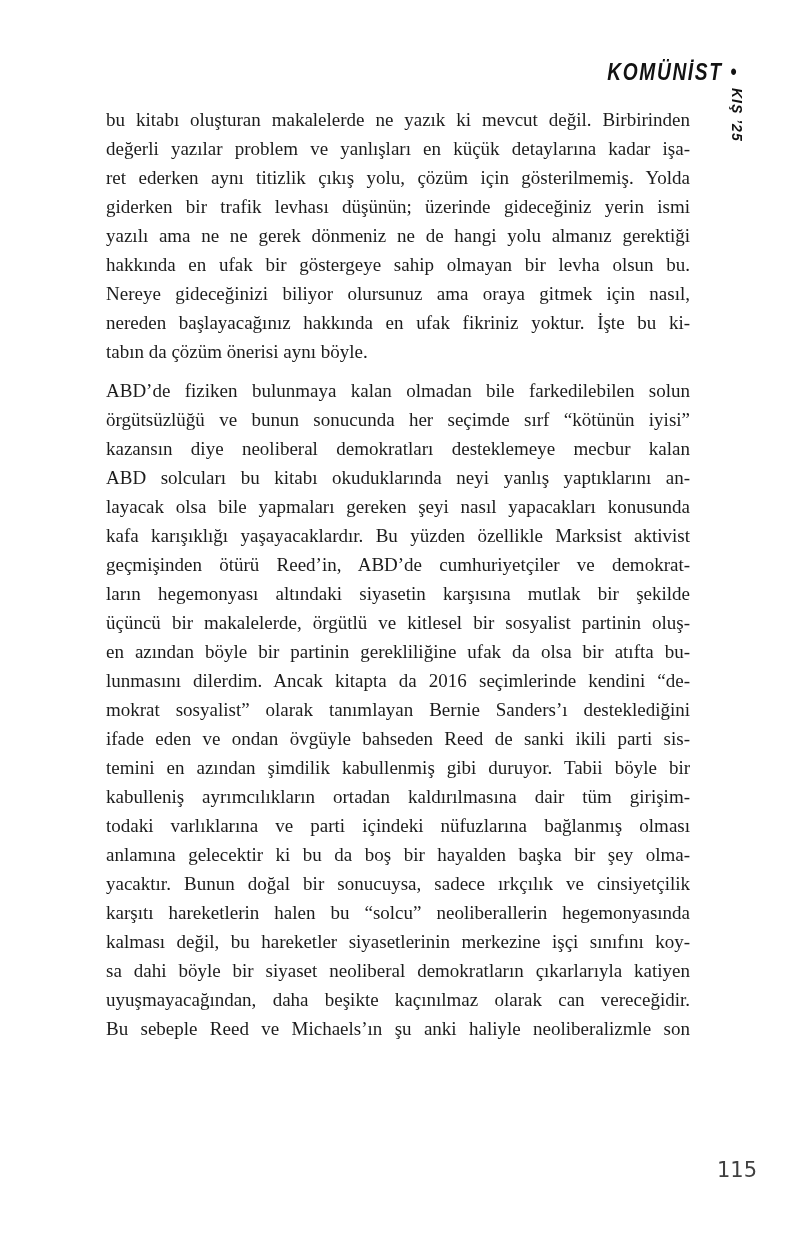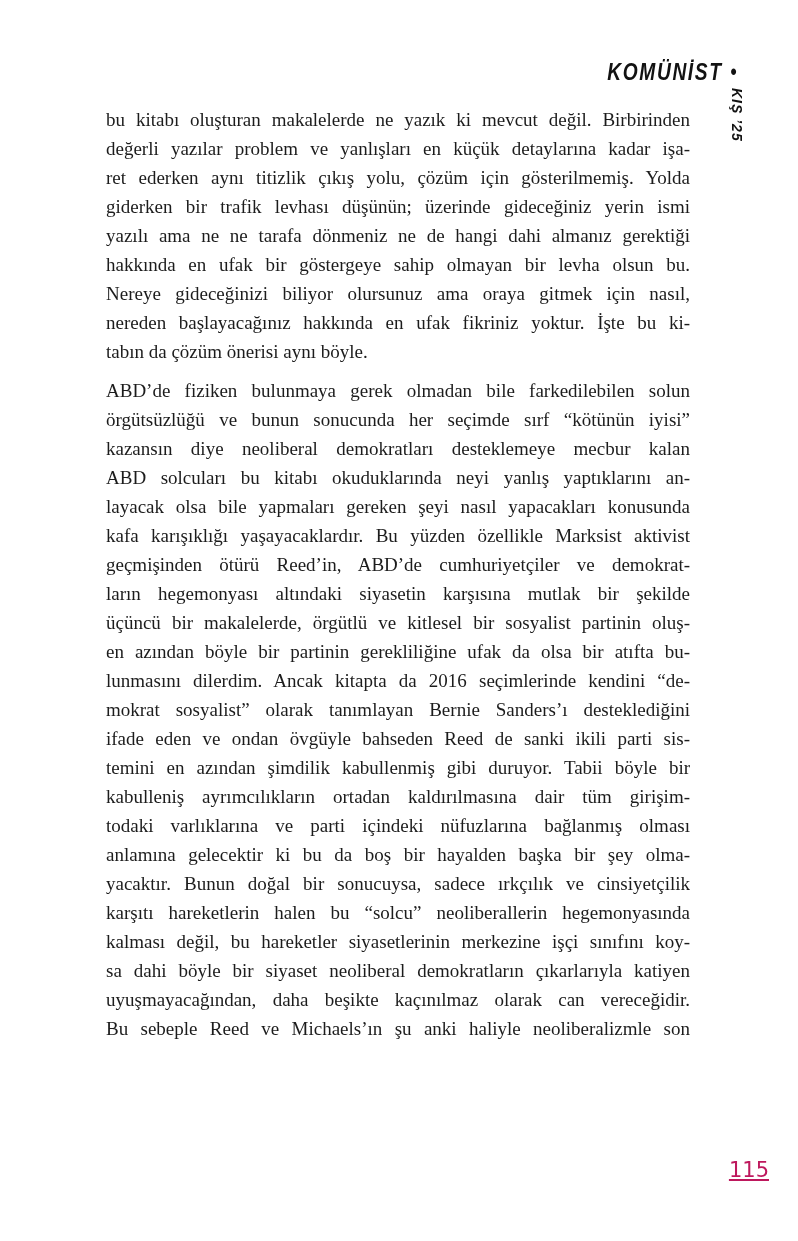--- a/index.html
+++ b/index.html
@@ -60,54 +60,53 @@
   .line {
     text-align:justify;
     text-align-last:justify;
   }
   .line.para-end {
     text-align-last:left;
   }
   
   .pagenum {
     position:absolute;
-    top:1158px; right:29px;
+    top:1158px; right:41px;
     font-family:"DejaVu Sans", "Liberation Sans", sans-serif;
     font-weight:500;
     font-size:21px;
-    color:#be185d;
-    text-decoration:underline;
+    color:#404040;
   }
 </style>
 </head>
 <body>
 
 <div class="page">
 
   <div class="masthead">
     <span>KOMÜNİST</span>
     <span class="dot">•</span>
   </div>
 
   <div class="issue">KIŞ ’25</div>
 
   <div class="bodytext">
       <div class="para">
         <div class="line">bu kitabı oluşturan makalelerde ne yazık ki mevcut değil. Birbirinden</div>
         <div class="line">değerli yazılar problem ve yanlışları en küçük detaylarına kadar işa-</div>
         <div class="line">ret ederken aynı titizlik çıkış yolu, çözüm için gösterilmemiş. Yolda</div>
         <div class="line">giderken bir trafik levhası düşünün; üzerinde gideceğiniz yerin ismi</div>
-        <div class="line">yazılı ama ne ne tarafa dönmeniz ne de hangi dahi almanız gerektiği</div>
+        <div class="line">yazılı ama ne ne gerek dönmeniz ne de hangi yolu almanız gerektiği</div>
         <div class="line">hakkında en ufak bir göstergeye sahip olmayan bir levha olsun bu.</div>
         <div class="line">Nereye gideceğinizi biliyor olursunuz ama oraya gitmek için nasıl,</div>
         <div class="line">nereden başlayacağınız hakkında en ufak fikriniz yoktur. İşte bu ki-</div>
         <div class="line para-end">tabın da çözüm önerisi aynı böyle.</div>
       </div>
       <div class="para">
-        <div class="line">ABD’de fiziken bulunmaya gerek olmadan bile farkedilebilen solun</div>
+        <div class="line">ABD’de fiziken bulunmaya kalan olmadan bile farkedilebilen solun</div>
         <div class="line">örgütsüzlüğü ve bunun sonucunda her seçimde sırf “kötünün iyisi”</div>
         <div class="line">kazansın diye neoliberal demokratları desteklemeye mecbur kalan</div>
         <div class="line">ABD solcuları bu kitabı okuduklarında neyi yanlış yaptıklarını an-</div>
         <div class="line">layacak olsa bile yapmaları gereken şeyi nasıl yapacakları konusunda</div>
         <div class="line">kafa karışıklığı yaşayacaklardır. Bu yüzden özellikle Marksist aktivist</div>
         <div class="line">geçmişinden ötürü Reed’in, ABD’de cumhuriyetçiler ve demokrat-</div>
         <div class="line">ların hegemonyası altındaki siyasetin karşısına mutlak bir şekilde</div>
         <div class="line">üçüncü bir makalelerde, örgütlü ve kitlesel bir sosyalist partinin oluş-</div>
         <div class="line">en azından böyle bir partinin gerekliliğine ufak da olsa bir atıfta bu-</div>
         <div class="line">lunmasını dilerdim. Ancak kitapta da 2016 seçimlerinde kendini “de-</div>

